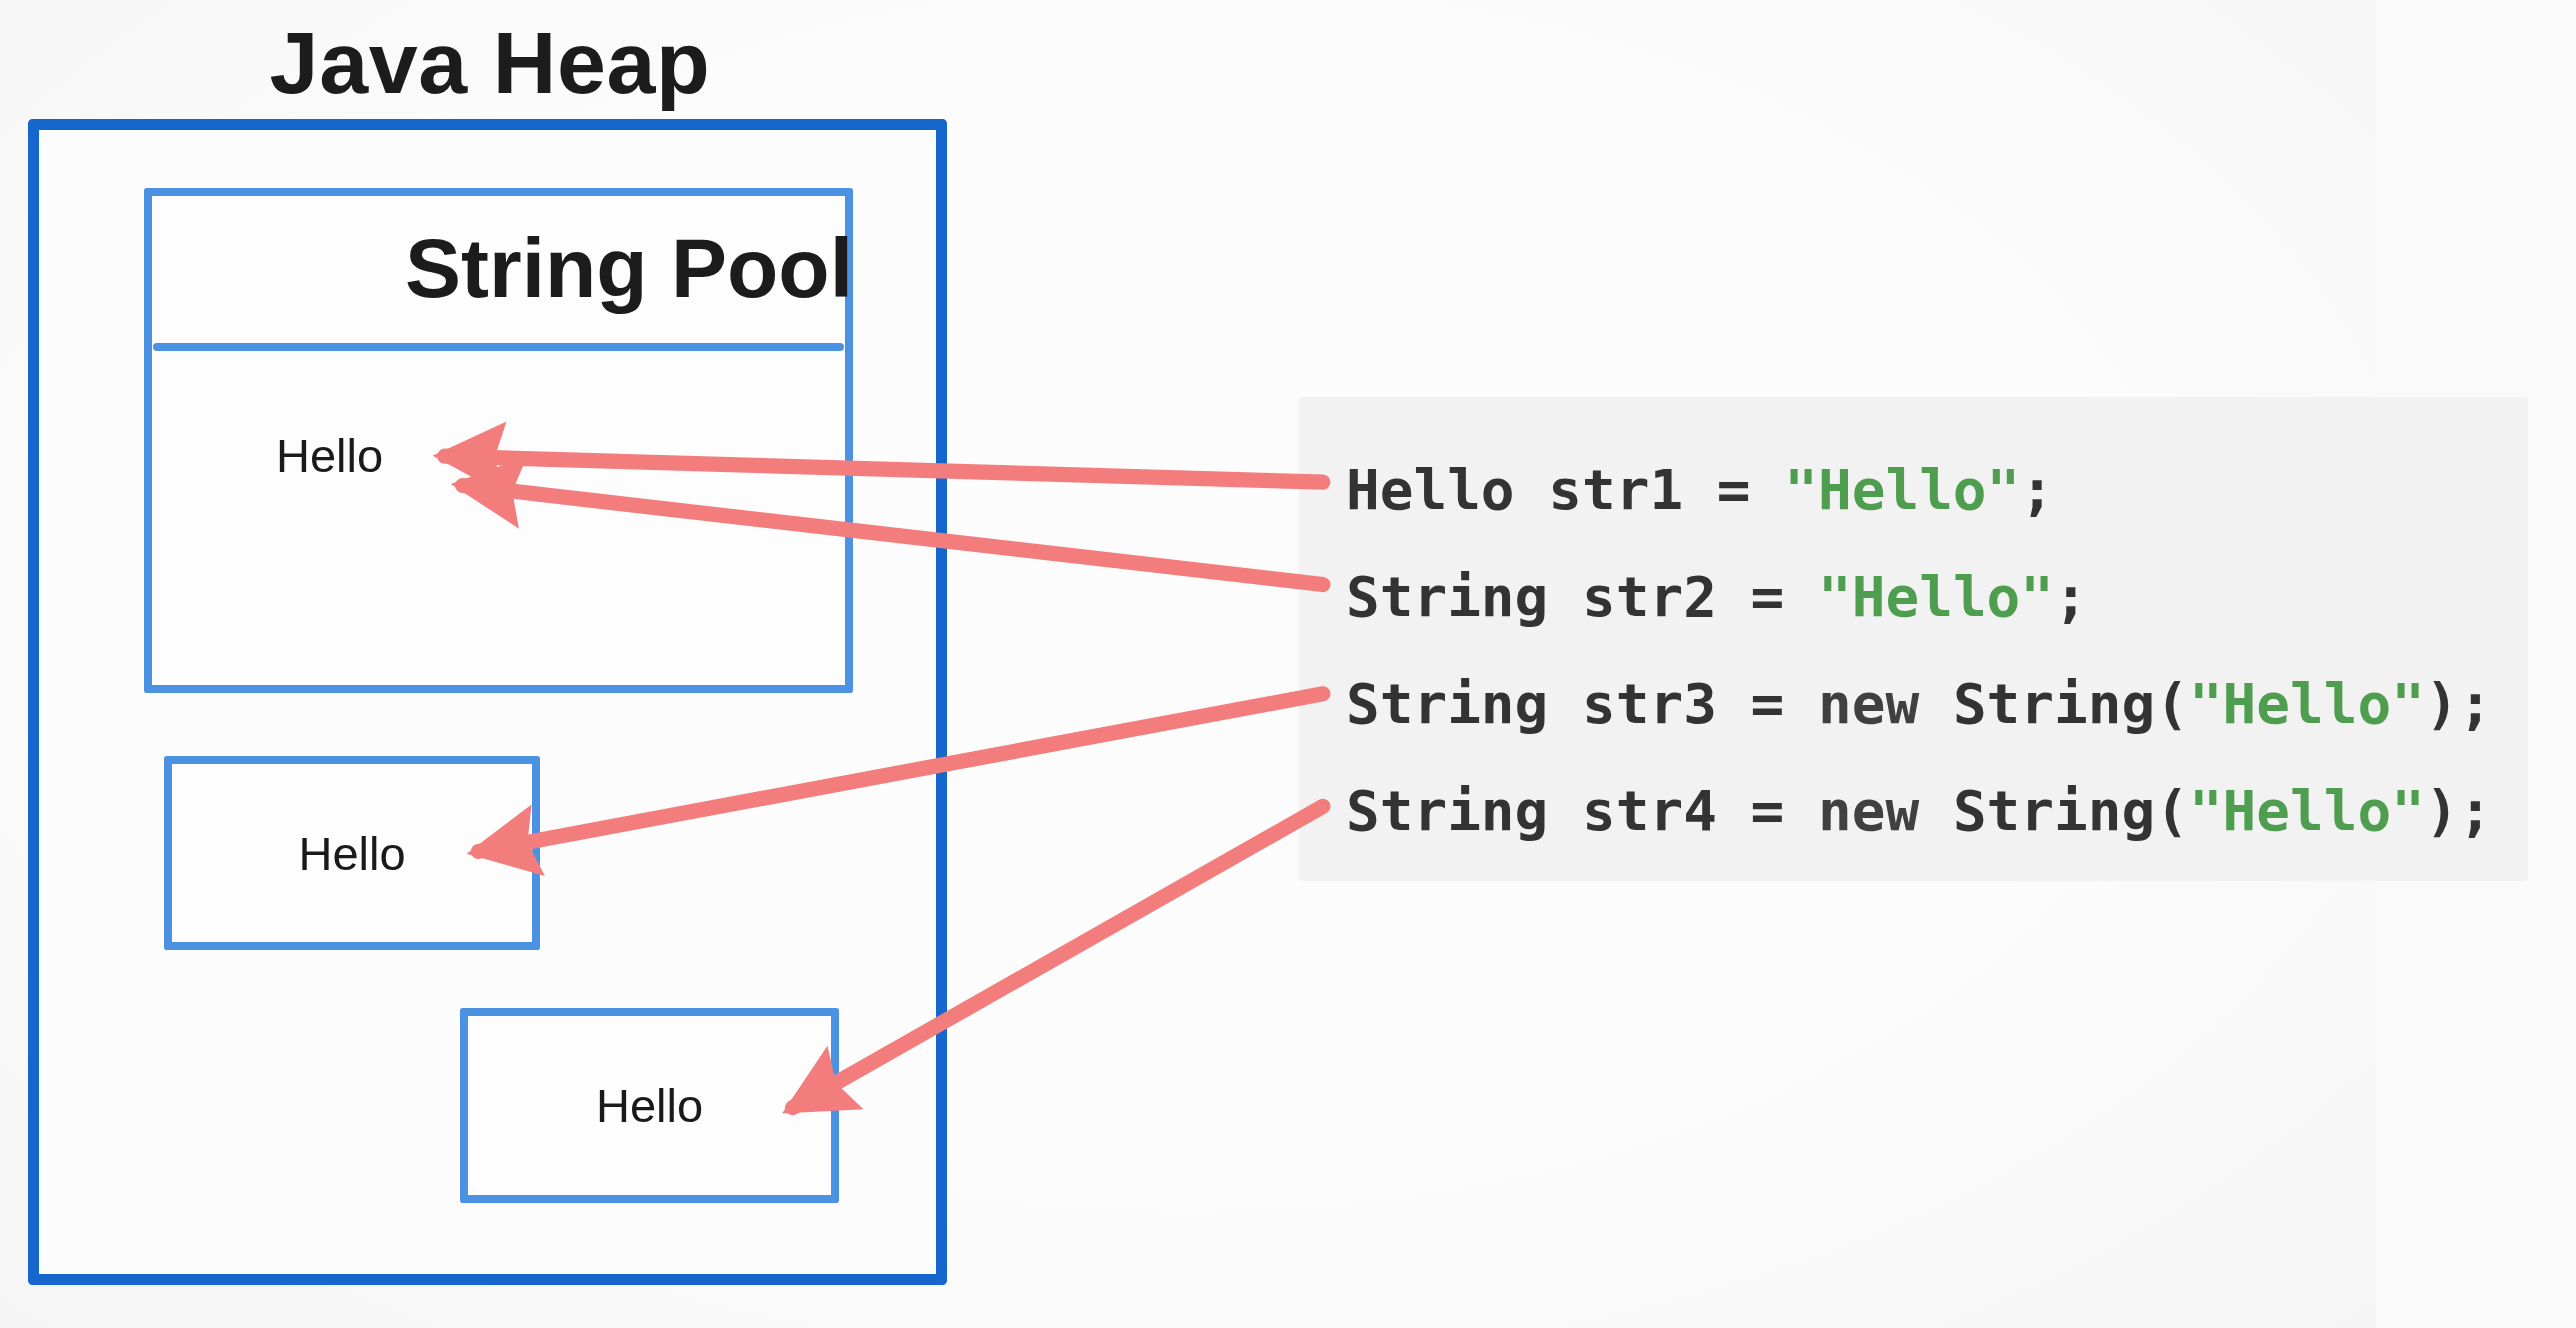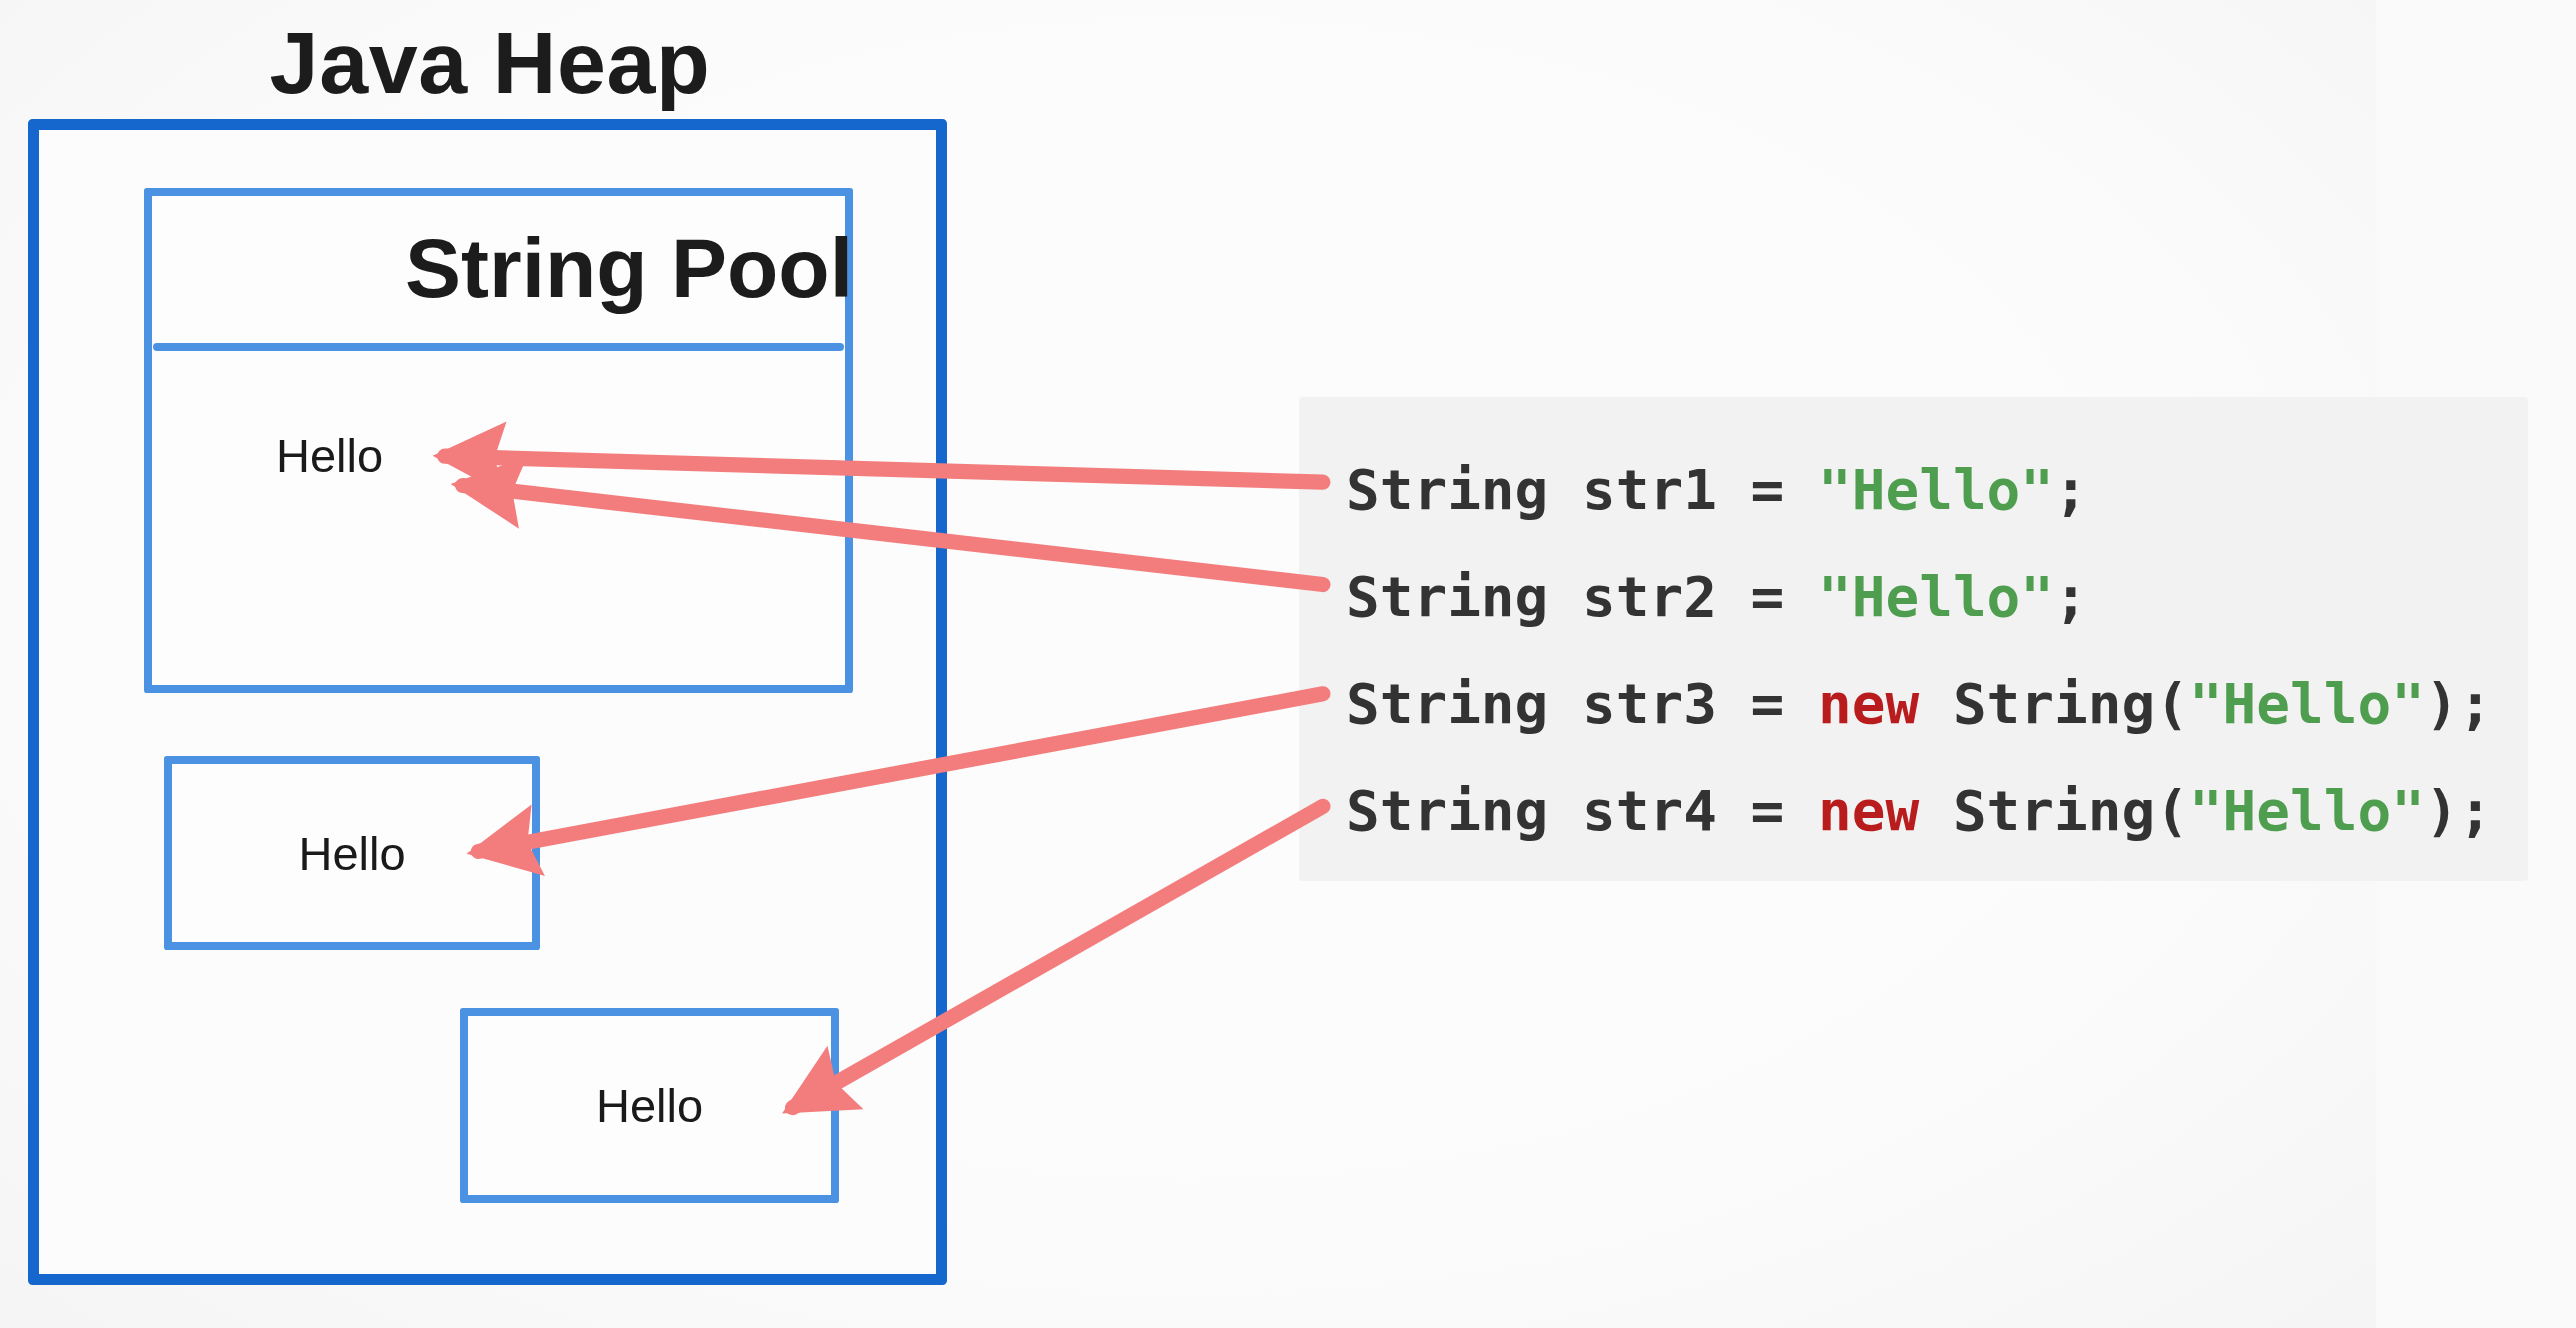--- a/index.html
+++ b/index.html
@@ -98,21 +98,21 @@
     padding: 39px 0 0 47px;
   }
   .code-line {
     font-family: "DejaVu Sans Mono", monospace;
     font-size: 56px;
     font-weight: 600;
     line-height: 107px;
     white-space: pre;
     color: #333333;
   }
-  .tok-kw  { color: #b91c1c; }
+  .tok-kw  { color: #404040; }
   .tok-str { color: #4f9e4f; }
 
   
   .arrow-layer {
     position: absolute;
     left: 0; top: 0;
     width: 2576px; height: 1329px;
     pointer-events: none;
   }
 </style>
@@ -130,21 +130,21 @@
   <div class="pool-hello hello-label">Hello</div>
 
   <div class="obj-box obj-box-1">
     <span class="hello-label">Hello</span>
   </div>
   <div class="obj-box obj-box-2">
     <span class="hello-label">Hello</span>
   </div>
 
   <div class="code-block">
-    <div class="code-line"><span>String str1 = </span><span class="tok-kw"></span><span></span><span class="tok-str">"Hello"</span><span>;</span></div>
+    <div class="code-line"><span>Hello str1 = </span><span class="tok-kw"></span><span></span><span class="tok-str">"Hello"</span><span>;</span></div>
     <div class="code-line"><span>String str2 = </span><span class="tok-kw"></span><span></span><span class="tok-str">"Hello"</span><span>;</span></div>
     <div class="code-line"><span>String str3 = </span><span class="tok-kw">new</span><span> String(</span><span class="tok-str">"Hello"</span><span>);</span></div>
     <div class="code-line"><span>String str4 = </span><span class="tok-kw">new</span><span> String(</span><span class="tok-str">"Hello"</span><span>);</span></div>
   </div>
 
   <svg class="arrow-layer" width="2576" height="1329" viewBox="0 0 4576 2360" xmlns="http://www.w3.org/2000/svg">
     <defs>
       <marker id="ah" viewBox="0 0 12 12" refX="10" refY="6" markerWidth="4.8" markerHeight="5.2" orient="auto">
         <path d="M0,0 L12,6 L0,12 L1.8,6 Z" fill="#f37d7d"></path>
       </marker>

